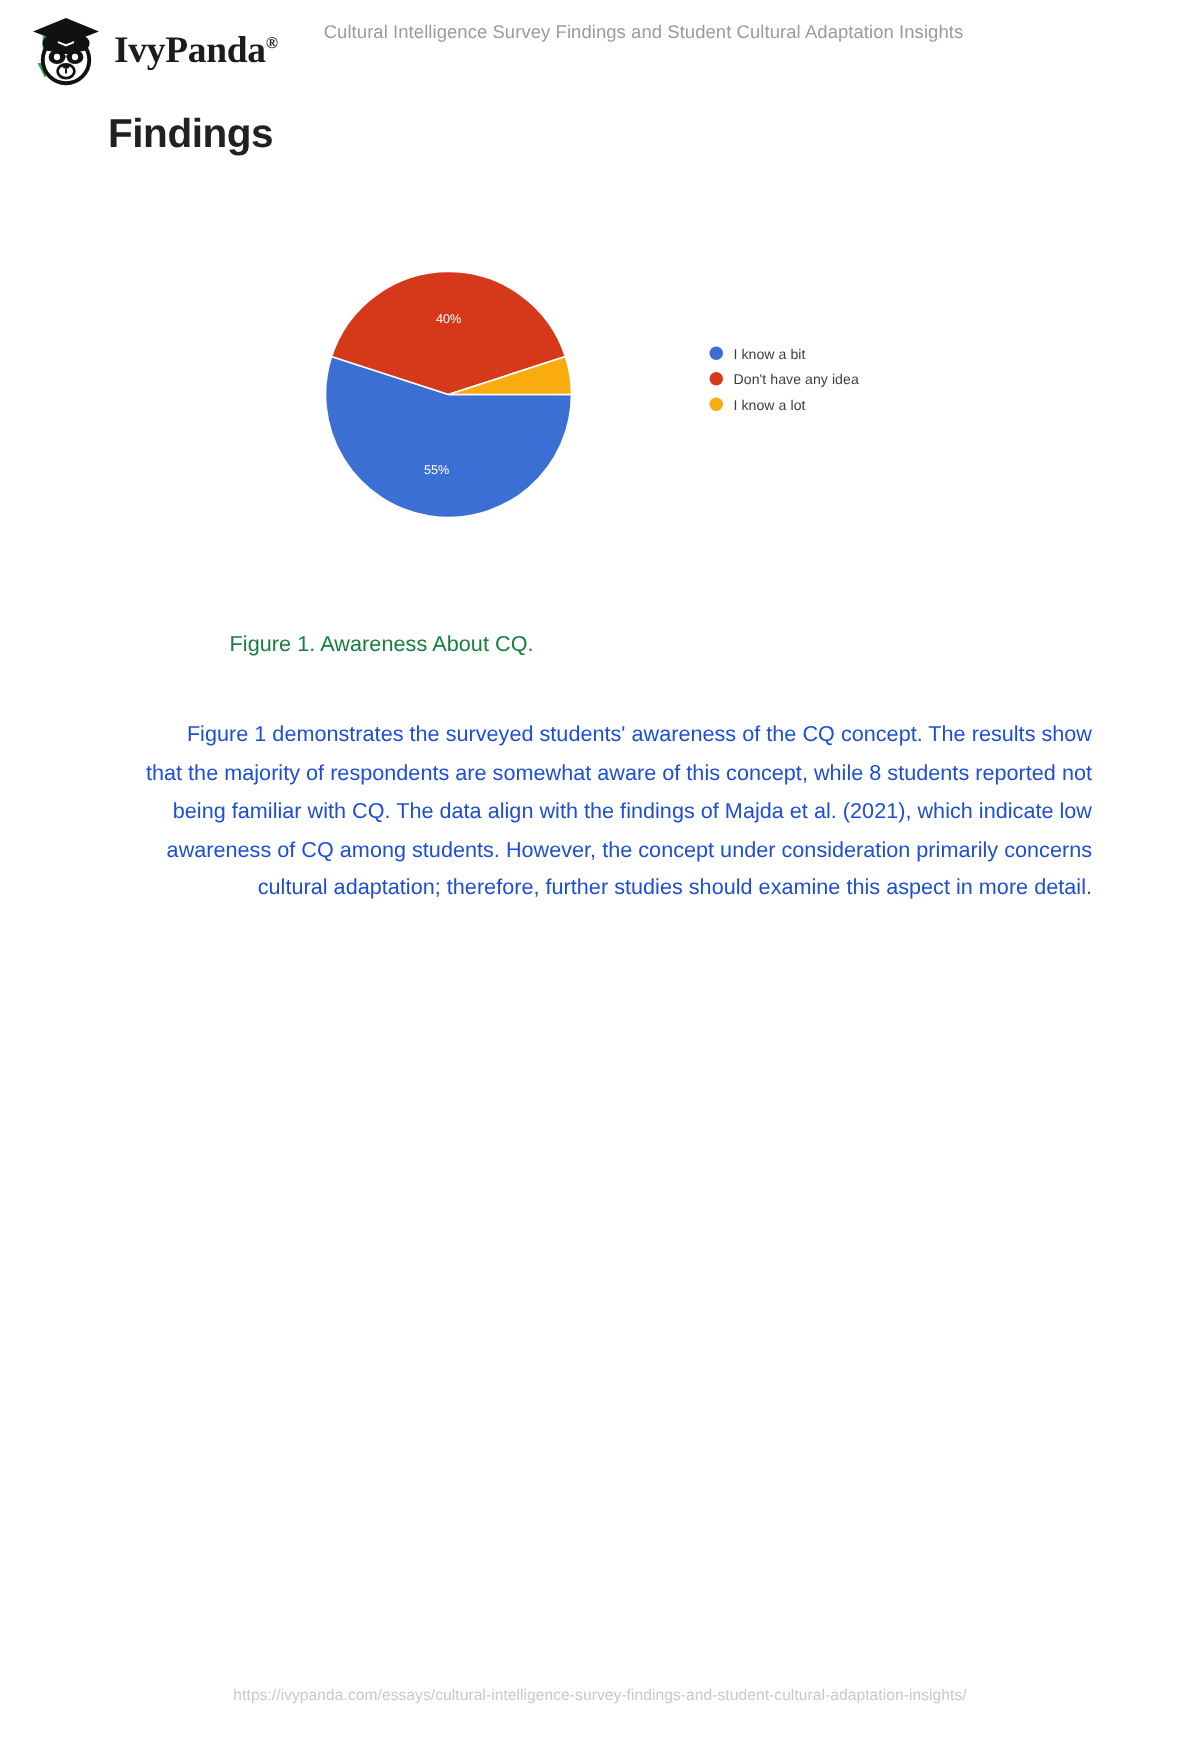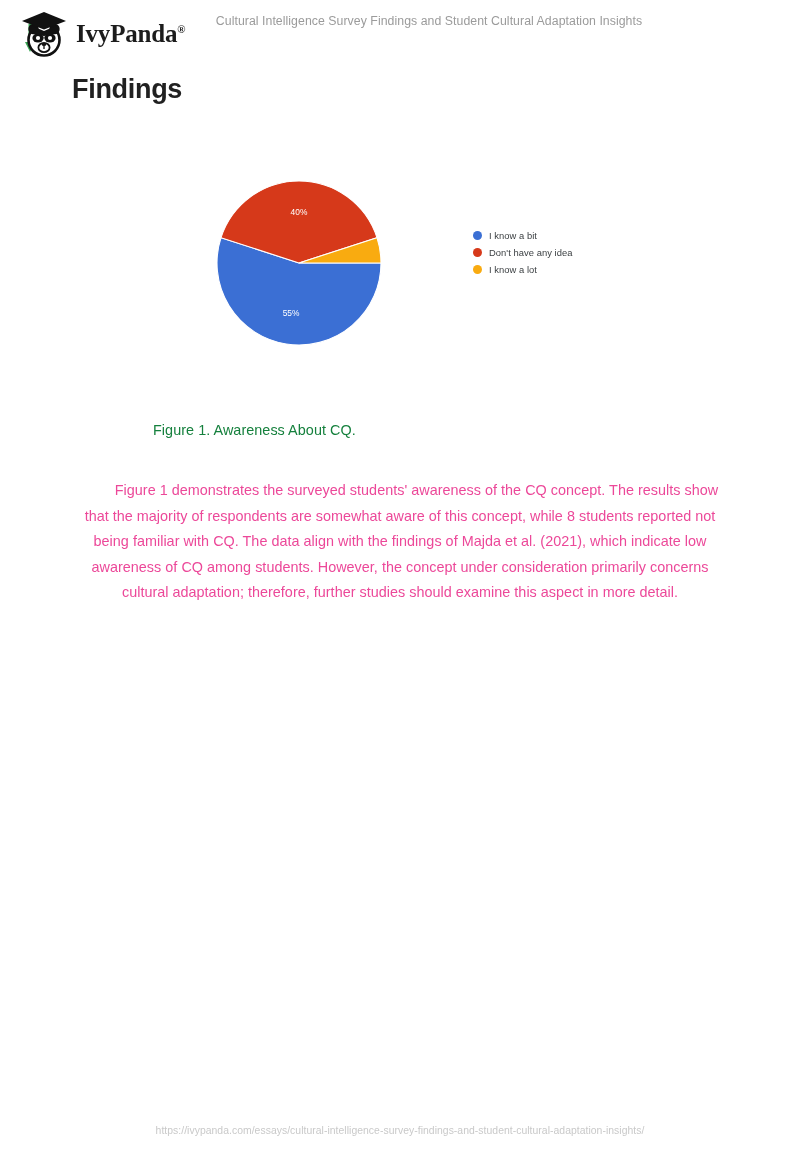--- a/index.html
+++ b/index.html
@@ -152,23 +152,23 @@
     letter-spacing: 0.05px;
     margin-left: 48px;
   }
   .body-paragraph {
     position: absolute;
     left: 0px;
     top: 478px;
     width: 656px;
     font-size: 14.4px;
     line-height: 25.5px;
-    color: #ec4899;
+    color: #1d4ed8;
     text-indent: 33px;
-    text-align: center;
+    text-align: right;
     letter-spacing: 0.02px;
   }
 
   
   .page-footer {
     position: absolute;
     left: 0;
     bottom: 24px;
     width: 800px;
     text-align: center;

